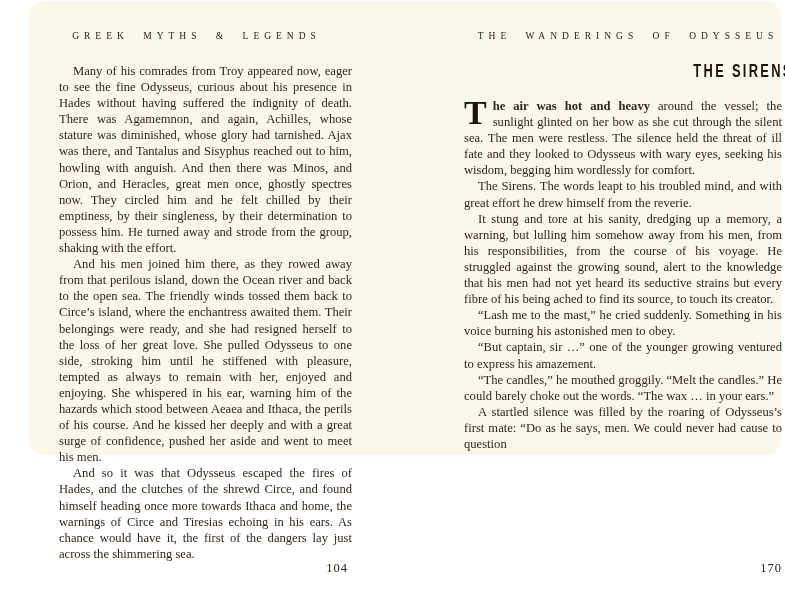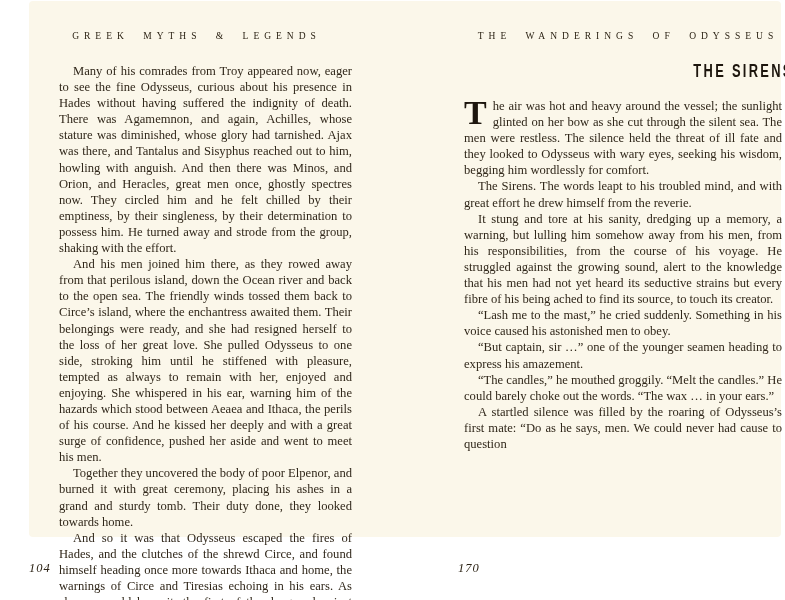--- a/index.html
+++ b/index.html
@@ -6,23 +6,23 @@
   html, body { width: 785px; height: 600px; }
   body {
     background: #ffffff;
     font-family: "Liberation Serif", serif;
     position: relative;
     overflow: hidden;
   }
   .spread {
     position: absolute;
     left: 29px; top: 1px;
-    width: 752px; height: 536px;
+    width: 752px; height: 454px;
     background: #fbf7ea;
-    border-radius: 4px;
+    border-radius: 15px;
   }
   .page {
     position: absolute;
     top: 0; height: 600px;
   }
   .page-left  { left: 0px;  width: 335px; }
   .page-right { left: 393px; width: 340px; margin-left: 36px; }
 
   .running-header {
     position: absolute;
@@ -62,63 +62,61 @@
     transform-origin: center;
   }
   .drop-cap {
     float: left;
     font-weight: 700;
     font-size: 34px;
     line-height: 27px;
     padding: 1px 6px 0 0;
     color: #1d160e;
   }
-  .lead-bold { font-weight: 400; }
+  .lead-bold { font-weight: 700; }
 
   .page-number {
     position: absolute;
-    top: 560px; left: 0; right: 8px;
-    text-align: left;
+    top: 560px; left: 0; right: 16px;
+    text-align: right;
     font-size: 12.5px;
     letter-spacing: 1px;
     color: #2c2315;
-    font-style: italic;
   }
 </style>
 </head>
 <body>
 
 <div class="spread">
 
   <div class="page page-left">
     <div class="running-header">GREEK MYTHS &amp; LEGENDS</div>
 
     <div class="body-text body-left">
       <p>Many of his comrades from Troy appeared now, eager to see the fine Odysseus, curious about his presence in Hades without having suffered the indignity of death. There was Agamemnon, and again, Achilles, whose stature was diminished, whose glory had tarnished. Ajax was there, and Tantalus and Sisyphus reached out to him, howling with anguish. And then there was Minos, and Orion, and Heracles, great men once, ghostly spectres now. They circled him and he felt chilled by their emptiness, by their singleness, by their determination to possess him. He turned away and strode from the group, shaking with the effort.</p>
       <p>And his men joined him there, as they rowed away from that perilous island, down the Ocean river and back to the open sea. The friendly winds tossed them back to Circe’s island, where the enchantress awaited them. Their belongings were ready, and she had resigned herself to the loss of her great love. She pulled Odysseus to one side, stroking him until he stiffened with pleasure, tempted as always to remain with her, enjoyed and enjoying. She whispered in his ear, warning him of the hazards which stood between Aeaea and Ithaca, the perils of his course. And he kissed her deeply and with a great surge of confidence, pushed her aside and went to meet his men.</p>
-      <p>Together they uncovered the body of poor Elpenor, and burned it with great ceremony, placing his ashes in a grand and sturdy tomb. Their duty done, they looked towards home.</p>
       <p>And so it was that Odysseus escaped the fires of Hades, and the clutches of the shrewd Circe, and found himself heading once more towards Ithaca and home, the warnings of Circe and Tiresias echoing in his ears. As chance would have it, the first of the dangers lay just across the shimmering sea.</p>
     </div>
 
     <div class="page-number">104</div>
   </div>
 
   <div class="page page-right">
     <div class="running-header">THE WANDERINGS OF ODYSSEUS</div>
 
     <div class="section-title">
       <span>THE SIRENS</span>
     </div>
 
     <div class="body-text body-right">
       <p class="no-indent"><span class="drop-cap">T</span><span class="lead-bold">he air was hot and heavy</span><span> around the vessel; the sunlight glinted on her bow as she cut through the silent sea. The men were restless. The silence held the threat of ill fate and they looked to Odysseus with wary eyes, seeking his wisdom, begging him wordlessly for comfort.</span></p>
       <p>The Sirens. The words leapt to his troubled mind, and with great effort he drew himself from the reverie.</p>
       <p>It stung and tore at his sanity, dredging up a memory, a warning, but lulling him somehow away from his men, from his responsibilities, from the course of his voyage. He struggled against the growing sound, alert to the knowledge that his men had not yet heard its seductive strains but every fibre of his being ached to find its source, to touch its creator.</p>
-      <p>“Lash me to the mast,” he cried suddenly. Something in his voice caused his astonished men to obey.</p>
-      <p>“But captain, sir …” one of the younger seamen heading to express his amazement.</p>
+      <p>“Lash me to the mast,” he cried suddenly. Something in his voice burning his astonished men to obey.</p>
+      <p>“But captain, sir …” one of the younger growing ventured to express his amazement.</p>
       <p>“The candles,” he mouthed groggily. “Melt the candles.” He could barely choke out the words. “The wax … in your ears.”</p>
       <p>A startled silence was filled by the roaring of Odysseus’s first mate: “Do as he says, men. We could never had cause to question</p>
     </div>
 
     <div class="page-number">170</div>
   </div>
 
 </div>
 
 </body></html>

